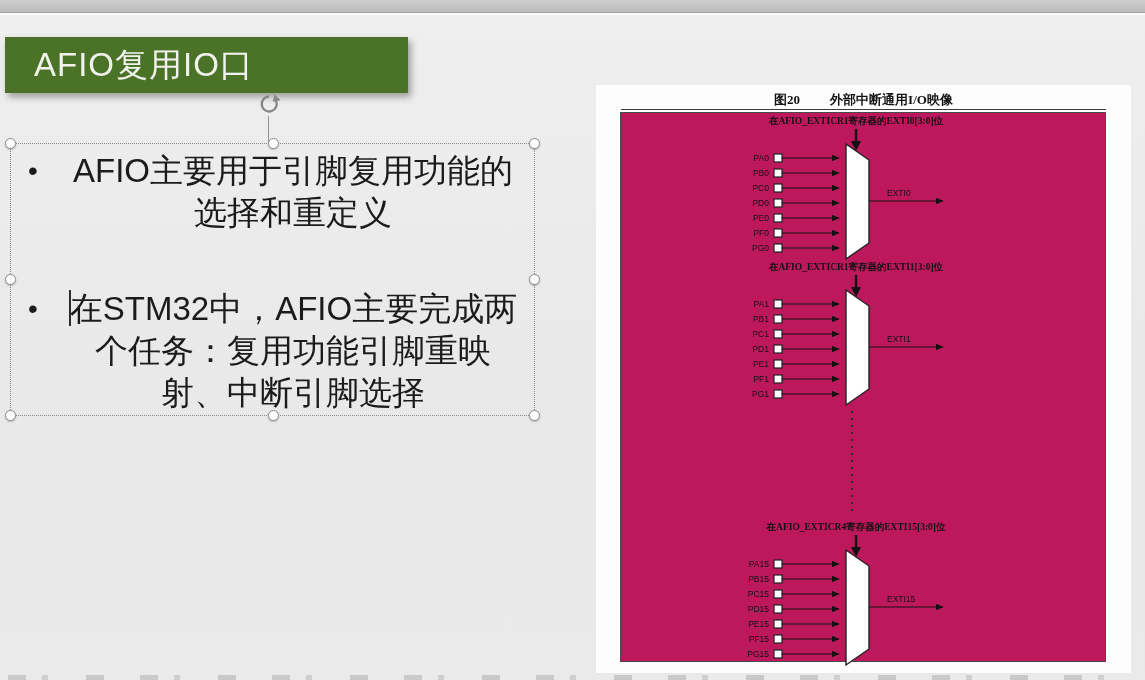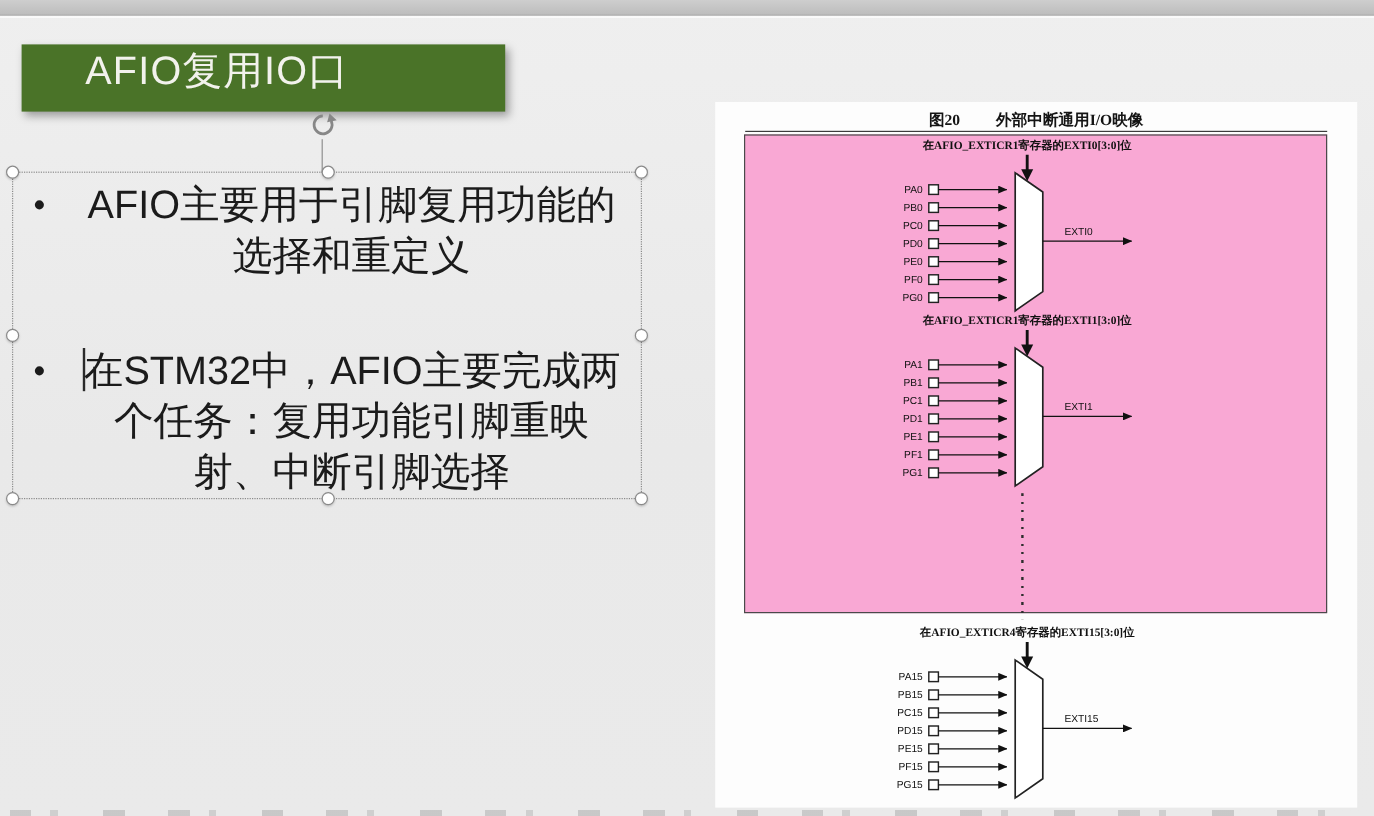--- a/index.html
+++ b/index.html
@@ -11,24 +11,24 @@
   }
   
   .top-bar {
     position:absolute; left:0; top:0; width:1145px; height:13px;
     background:linear-gradient(#cecece,#bdbdbd);
     border-bottom:1px solid #9e9e9e;
     box-shadow:0 2px 0 rgba(255,255,255,.65);
   }
   
   .title-banner {
-    position:absolute; left:18px; top:37px; width:403px; height:56px;
+    position:absolute; left:5px; top:37px; width:403px; height:56px;
     background:#4a7328;
     box-shadow:3px 4px 7px rgba(0,0,0,.35);
-    display:flex; align-items:flex-start; padding-left:53px;
+    display:flex; align-items:center; padding-left:29px;
   }
   .title-banner .title-text {
     color:#f2f2ec; font-size:33px; letter-spacing:1px; white-space:nowrap;
   }
   
   .rotate-handle { position:absolute; left:256px; top:91px; width:26px; height:26px; }
   .rotate-stem  { position:absolute; left:268px; top:116px; width:1px; height:28px; background:#8f8f8f; }
   
   .selection-box {
     position:absolute; left:10px; top:143px; width:525px; height:273px;
@@ -57,22 +57,22 @@
     background:#fdfdfd;
   }
   .fig-header {
     position:absolute; left:25px; top:6px; width:485px;
     font-family:"Liberation Serif", serif; font-weight:bold;
     font-size:13px; color:#141414; white-space:nowrap;text-align:center;
   }
   .fig-header .fig-number { margin-right:30px; }
   .fig-rule { position:absolute; left:25px; top:24px; width:485px; height:1px; background:#3c3c3c; }
   .fig-box {
-    position:absolute; left:24px; top:27px; width:486px; height:399px;
-    border:1.5px solid #4a4a4a; background:#f9a8d4;
+    position:absolute; left:24px; top:27px; width:486px; height:550px;
+    border:1.5px solid #4a4a4a; background:#be185d;
   }
   .mux-block { position:absolute; left:0; }
   .mux-1 { top:0; }
   .mux-2 { top:146px; }
   .mux-3 { top:406px; }
   .ellipsis-dots {
     position:absolute; left:230px; top:298px; width:2px; height:105px;
     background:repeating-linear-gradient(180deg,#2d2d2d 0 2px,transparent 2px 7px);
   }
   .reg-label { font:600 9.5px "Liberation Serif", serif; fill:#111; }

